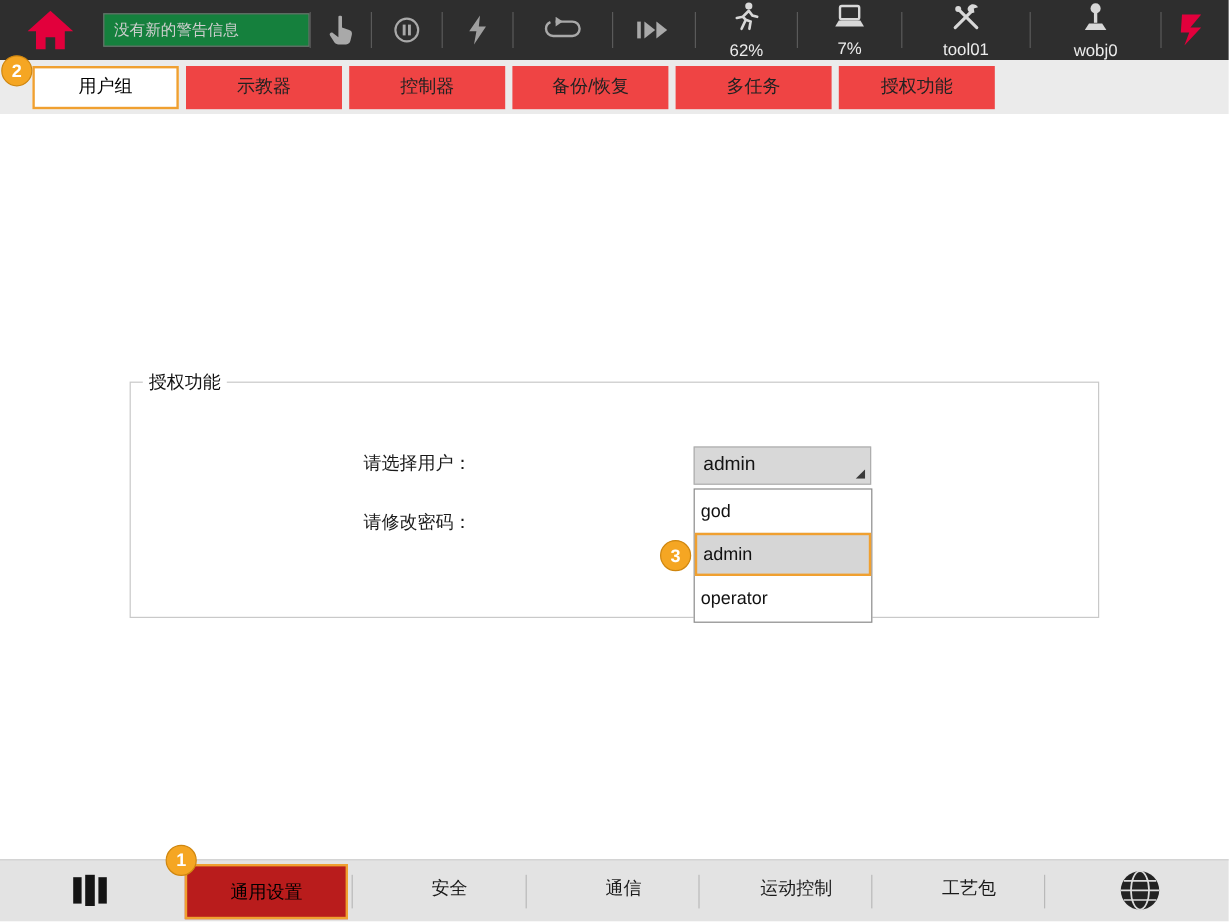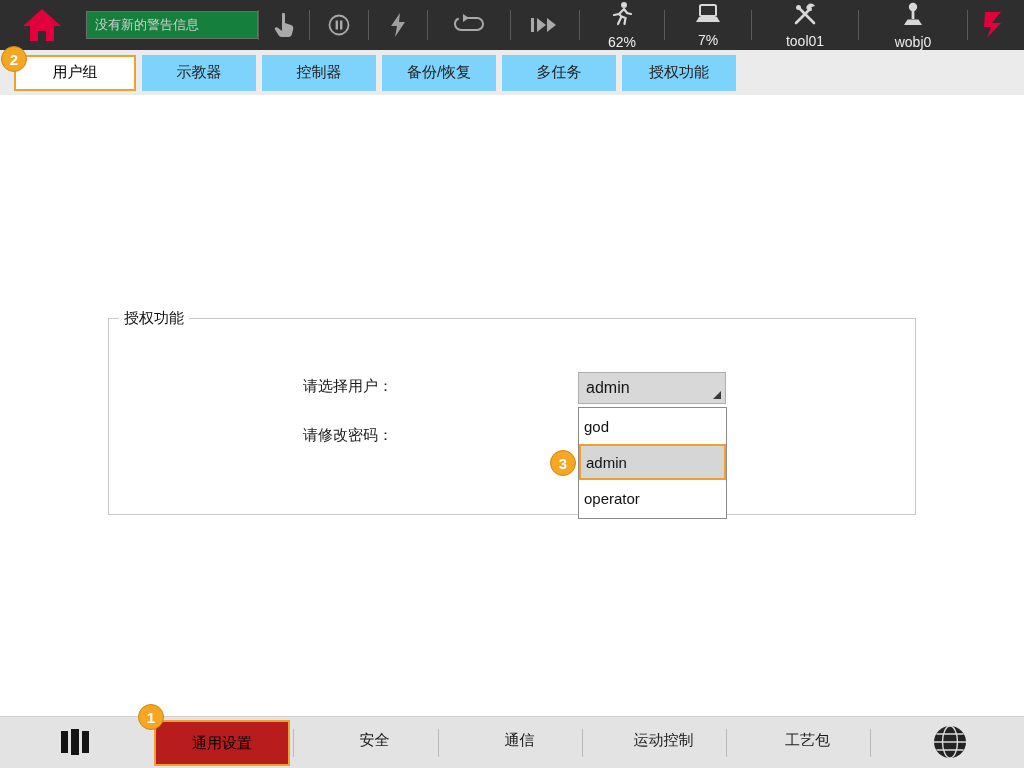--- a/index.html
+++ b/index.html
@@ -12,22 +12,22 @@
             display:flex; align-items:center; color:#e2e2e2; }
   .tb-cell { display:flex; align-items:center; justify-content:center; gap:7px; height:50px; flex-shrink:0;flex-direction:column; }
   .tb-sep { width:1px; height:30px; background:#5a5a5a; flex-shrink:0; }
   .tb-text { font-size:14px; color:#ececec; white-space:nowrap; }
   .msgbox { width:172px; height:28px; background:#15803d; border:1px solid #6d6d6d; color:#cfcfcf;
             font-size:13px; display:flex; align-items:center; padding:0 8px; margin-left:2px; flex-shrink:0; }
   .icon { display:flex; align-items:center; justify-content:center; }
 
   
   .tabbar { position:absolute; top:50px; left:0; width:1024px; height:45px; background:#ebebeb;
-            display:flex; align-items:center; padding-left:14px; gap:6px; }
-  .tab { width:114px; height:36px; background:#7dd3fc; display:flex; align-items:center; justify-content:center;
+            display:flex; align-items:center; padding-left:27px; gap:6px; }
+  .tab { width:130px; height:36px; background:#ef4444; display:flex; align-items:center; justify-content:center;
          font-size:15px; color:#222; cursor:default; }
   .tab.selected { width:122px; background:#fff; border:2px solid #f0a030; color:#000; }
 
   
   .main { position:absolute; top:95px; left:0; width:1024px; height:621px; background:#fff; }
   .groupbox { position:absolute; left:108px; top:223px; width:808px; height:197px; border:1px solid #c9c9c9; }
   .group-title { position:absolute; left:10px; top:-10px; background:#fff; padding:0 5px; font-size:15px; color:#111; }
   .fld-label { position:absolute; left:303px; font-size:15px; color:#1a1a1a; }
   .select-closed { position:absolute; left:578px; top:277px; width:148px; height:32px; background:#d8d8d8;
                    border:1px solid #aeaeae; display:flex; align-items:center; padding-left:7px;

